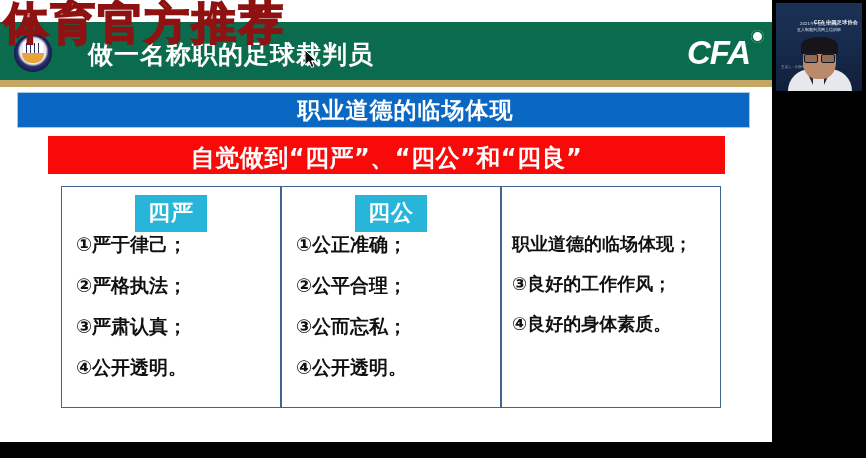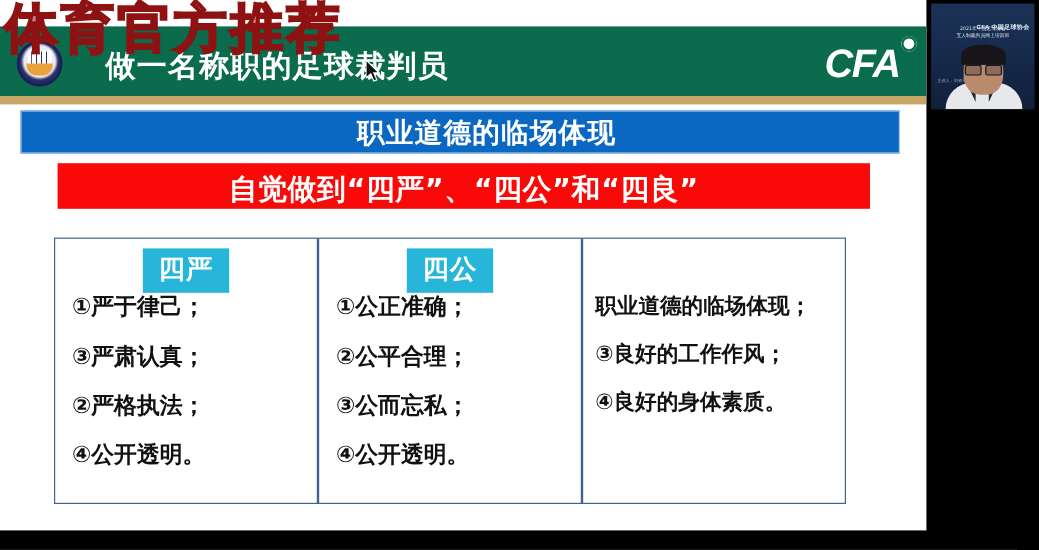--- a/index.html
+++ b/index.html
@@ -189,25 +189,25 @@
     font-size: 24px;
     font-weight: 700;
     letter-spacing: 0.5px;
     font-family: "DejaVu Sans", sans-serif;
   }
 
   
   #columns {
     position: absolute;
     left: 45px;
-    top: 198px;
+    top: 186px;
     width: 692px;
     height: 222px;
     display: flex;
-    justify-content: flex-start;
+    justify-content: center;
   }
   .col-box {
     width: 220px;
     height: 222px;
     background: #ffffff;
     border: 1px solid #41638f;
     box-sizing: border-box;
     position: relative;
   }
   .col-badge {
@@ -383,22 +383,22 @@
     <div id="red-banner">
       <span id="red-banner-text">自觉做到“四严”、“四公”和“四良”</span>
     </div>
 
     <div id="columns">
 
       <div class="col-box col-1">
         <div class="col-badge">四严</div>
         <div class="col-items">
           <div class="col-item">①严于律己；</div>
+          <div class="col-item">②严格执法；</div>
           <div class="col-item">③严肃认真；</div>
-          <div class="col-item">②严格执法；</div>
           <div class="col-item">④公开透明。</div>
         </div>
       </div>
 
       <div class="col-box col-2">
         <div class="col-badge">四公</div>
         <div class="col-items">
           <div class="col-item">①公正准确；</div>
           <div class="col-item">②公平合理；</div>
           <div class="col-item">③公而忘私；</div>

